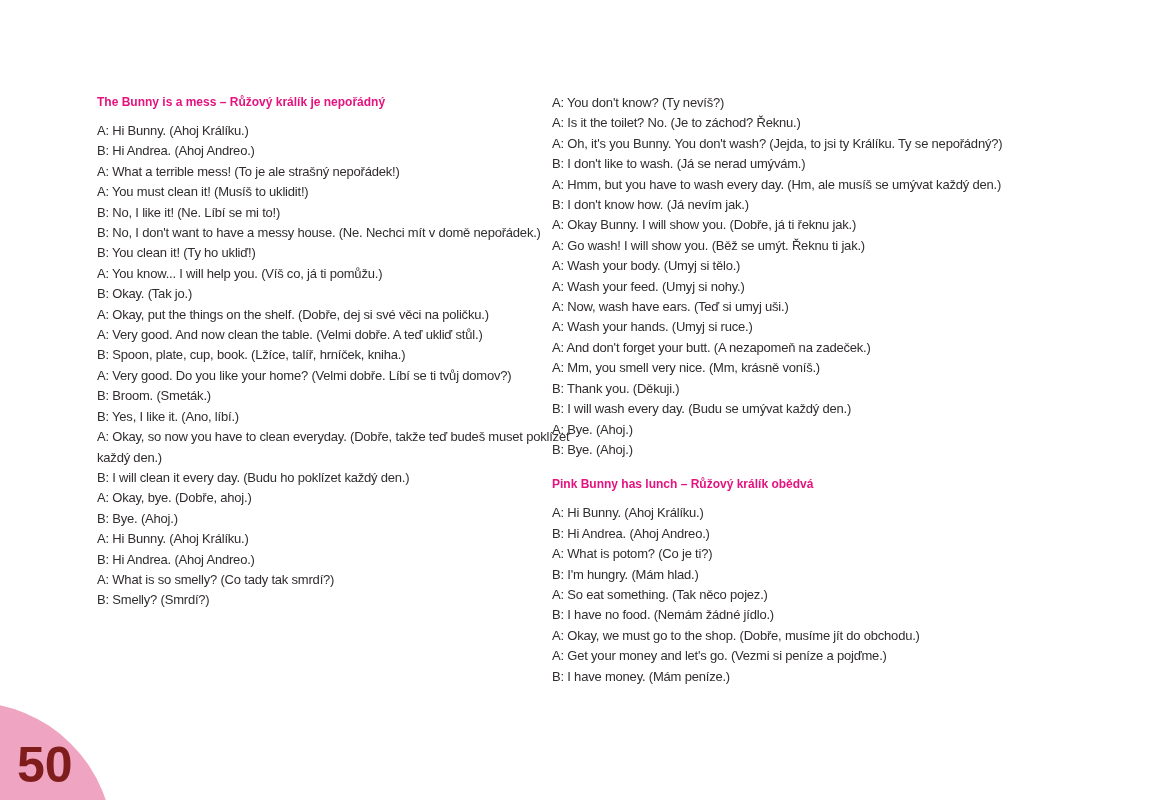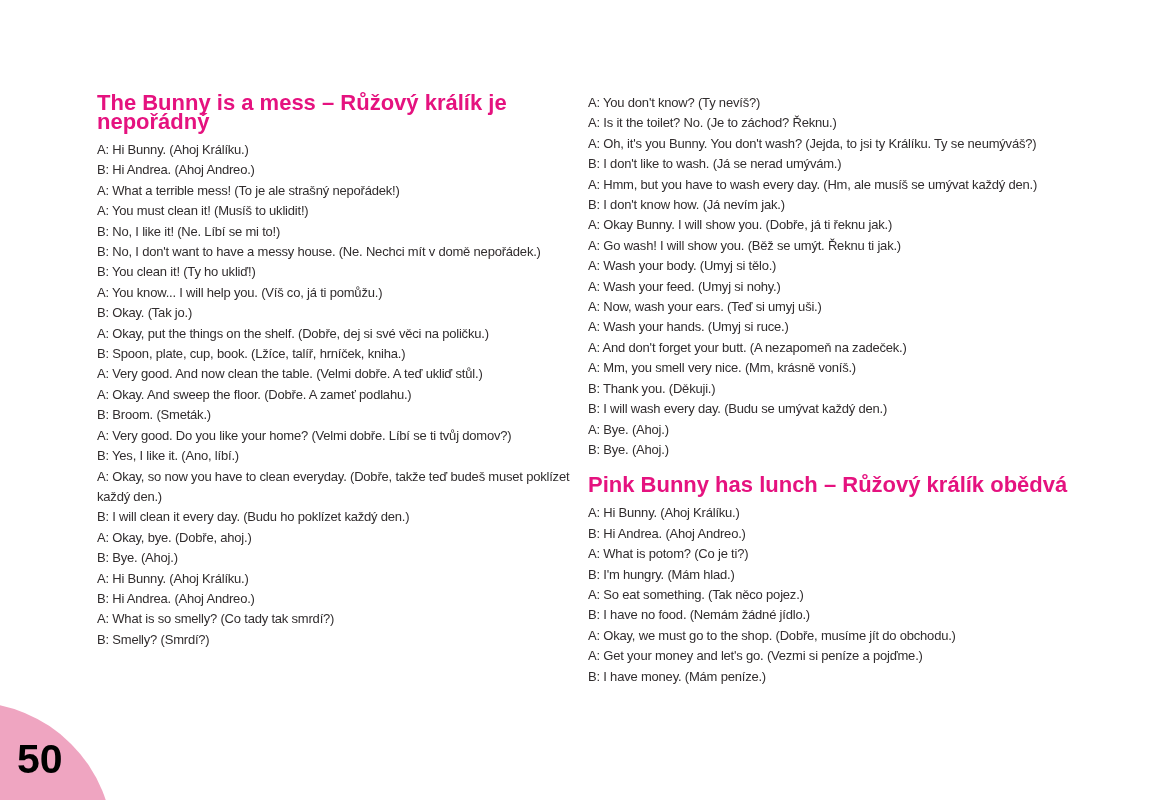--- a/index.html
+++ b/index.html
@@ -12,24 +12,24 @@
   .page {
     position: relative;
     width: 1150px;
     height: 800px;
     background: var(--page-bg);
     overflow: hidden;
     font-family: "Liberation Sans", sans-serif;
   }
   .col { position: absolute; top: 93px; }
   .col-left  { left: 97px;  width: 485px; }
-  .col-right { left: 588px; width: 552px; }
+  .col-right { left: 552px; width: 552px; }
   .section-heading {
     margin: 15px 0 9px 0;
-    font-size: 22px;
+    font-size: 12px;
     line-height: 19px;
     font-weight: 700;
     color: var(--accent);
     letter-spacing: 0;
   }
   .col > .section-heading:first-child { margin-top: 0; }
   .lines { margin: 0; }
   .line {
     margin: 0;
     font-size: 13px;
@@ -43,74 +43,73 @@
     top: 702px;
     width: 286px;
     height: 286px;
     border-radius: 50%;
     background: var(--circle);
   }
   .page-number {
     position: absolute;
     left: 190px;
     top: 34px;
-    font-size: 41px;
+    font-size: 50px;
     font-weight: 700;
-    color: #000000;
+    color: #7f1d1d;
     letter-spacing: 0;
   }
 </style>
 </head>
 <body>
 
 <div class="page">
   <div class="col col-left">
       <h2 class="section-heading">The Bunny is a mess – Růžový králík je nepořádný</h2>
       <div class="lines">
         <p class="line">A: Hi Bunny. (Ahoj Králíku.)</p>
         <p class="line">B: Hi Andrea. (Ahoj Andreo.)</p>
         <p class="line">A: What a terrible mess! (To je ale strašný nepořádek!)</p>
         <p class="line">A: You must clean it! (Musíš to uklidit!)</p>
         <p class="line">B: No, I like it! (Ne. Líbí se mi to!)</p>
         <p class="line">B: No, I don't want to have a messy house. (Ne. Nechci mít v domě nepořádek.)</p>
         <p class="line">B: You clean it! (Ty ho ukliď!)</p>
         <p class="line">A: You know... I will help you. (Víš co, já ti pomůžu.)</p>
         <p class="line">B: Okay. (Tak jo.)</p>
         <p class="line">A: Okay, put the things on the shelf. (Dobře, dej si své věci na poličku.)</p>
+        <p class="line">A: Very good. And now clean the table. (Velmi dobře. A teď ukliď stůl.)</p>
         <p class="line">B: Spoon, plate, cup, book. (Lžíce, talíř, hrníček, kniha.)</p>
-        <p class="line">A: Very good. And now clean the table. (Velmi dobře. A teď ukliď stůl.)</p>
-        <p class="line">A: Okay. And sweep the floor. (Dobře. A zameť podlahu.)</p>
+        <p class="line">A: Very good. Do you like your home? (Velmi dobře. Líbí se ti tvůj domov?)</p>
         <p class="line">B: Broom. (Smeták.)</p>
-        <p class="line">A: Very good. Do you like your home? (Velmi dobře. Líbí se ti tvůj domov?)</p>
         <p class="line">B: Yes, I like it. (Ano, líbí.)</p>
         <p class="line">A: Okay, so now you have to clean everyday. (Dobře, takže teď budeš muset poklízet každý den.)</p>
         <p class="line">B: I will clean it every day. (Budu ho poklízet každý den.)</p>
         <p class="line">A: Okay, bye. (Dobře, ahoj.)</p>
         <p class="line">B: Bye. (Ahoj.)</p>
       </div>
       <div class="lines">
         <p class="line">A: Hi Bunny. (Ahoj Králíku.)</p>
         <p class="line">B: Hi Andrea. (Ahoj Andreo.)</p>
         <p class="line">A: What is so smelly? (Co tady tak smrdí?)</p>
         <p class="line">B: Smelly? (Smrdí?)</p>
       </div>
     </div>
   <div class="col col-right">
       <div class="lines">
         <p class="line">A: You don't know? (Ty nevíš?)</p>
         <p class="line">A: Is it the toilet? No. (Je to záchod? Řeknu.)</p>
-        <p class="line">A: Oh, it's you Bunny. You don't wash? (Jejda, to jsi ty Králíku. Ty se neumýváš?)</p>
+        <p class="line">A: Oh, it's you Bunny. You don't wash? (Jejda, to jsi ty Králíku. Ty se nepořádný?)</p>
         <p class="line">B: I don't like to wash. (Já se nerad umývám.)</p>
         <p class="line">A: Hmm, but you have to wash every day. (Hm, ale musíš se umývat každý den.)</p>
         <p class="line">B: I don't know how. (Já nevím jak.)</p>
         <p class="line">A: Okay Bunny. I will show you. (Dobře, já ti řeknu jak.)</p>
         <p class="line">A: Go wash! I will show you. (Běž se umýt. Řeknu ti jak.)</p>
         <p class="line">A: Wash your body. (Umyj si tělo.)</p>
         <p class="line">A: Wash your feed. (Umyj si nohy.)</p>
-        <p class="line">A: Now, wash your ears. (Teď si umyj uši.)</p>
+        <p class="line">A: Now, wash have ears. (Teď si umyj uši.)</p>
         <p class="line">A: Wash your hands. (Umyj si ruce.)</p>
         <p class="line">A: And don't forget your butt. (A nezapomeň na zadeček.)</p>
         <p class="line">A: Mm, you smell very nice. (Mm, krásně voníš.)</p>
         <p class="line">B: Thank you. (Děkuji.)</p>
         <p class="line">B: I will wash every day. (Budu se umývat každý den.)</p>
         <p class="line">A: Bye. (Ahoj.)</p>
         <p class="line">B: Bye. (Ahoj.)</p>
       </div>
       <h2 class="section-heading">Pink Bunny has lunch – Růžový králík obědvá</h2>
       <div class="lines">

